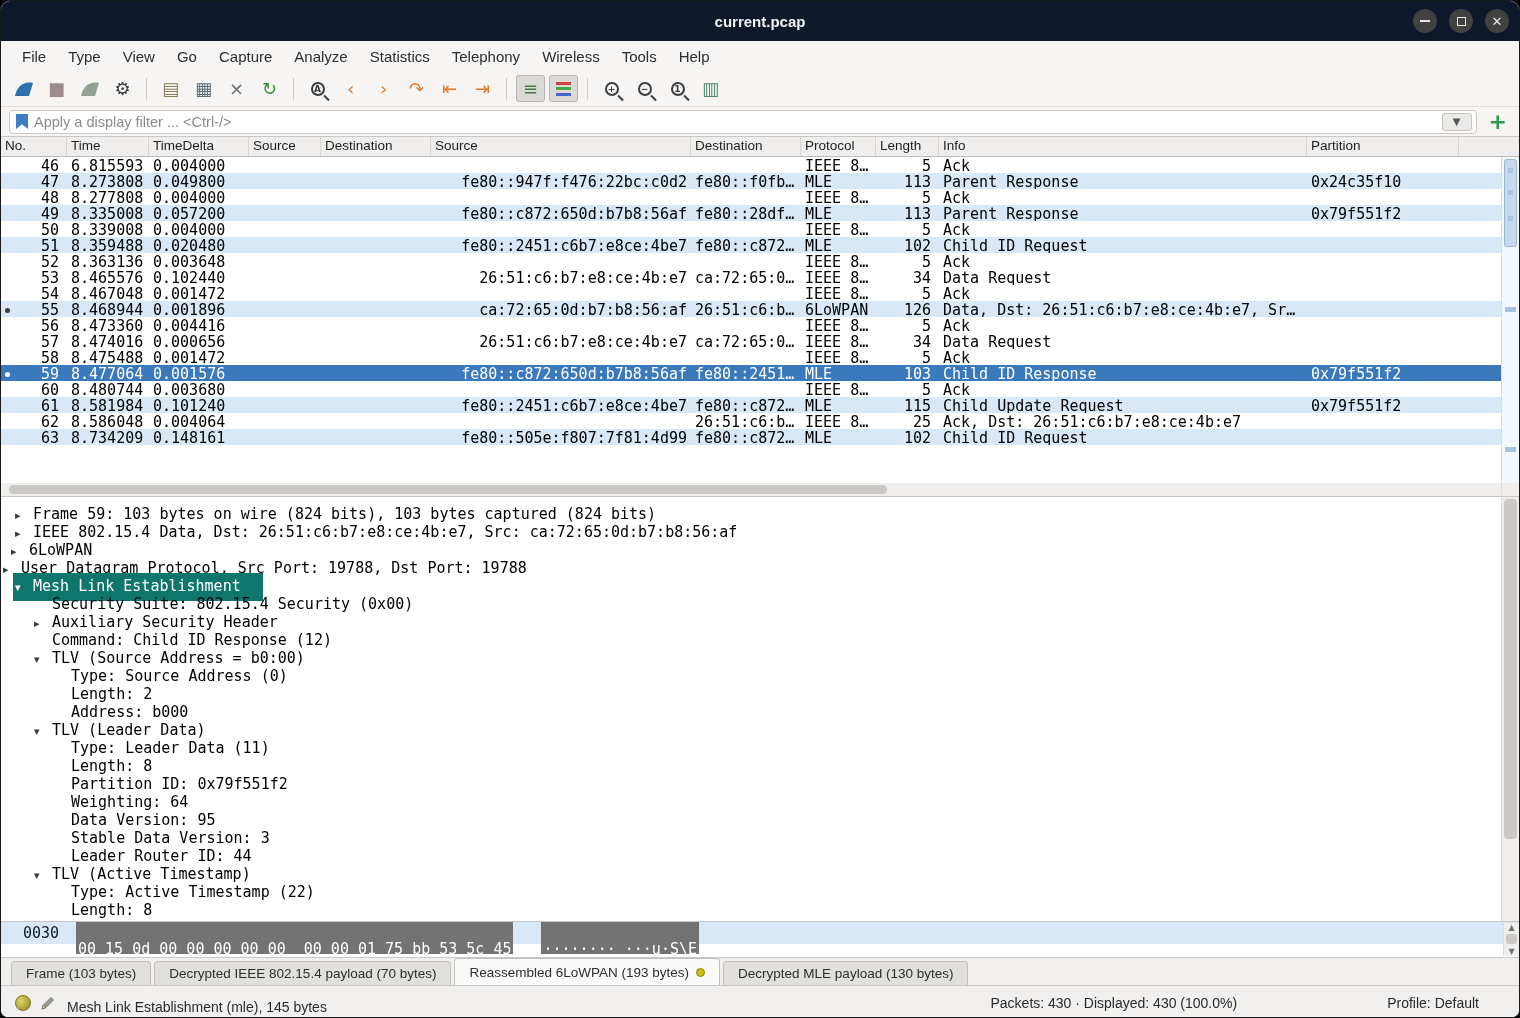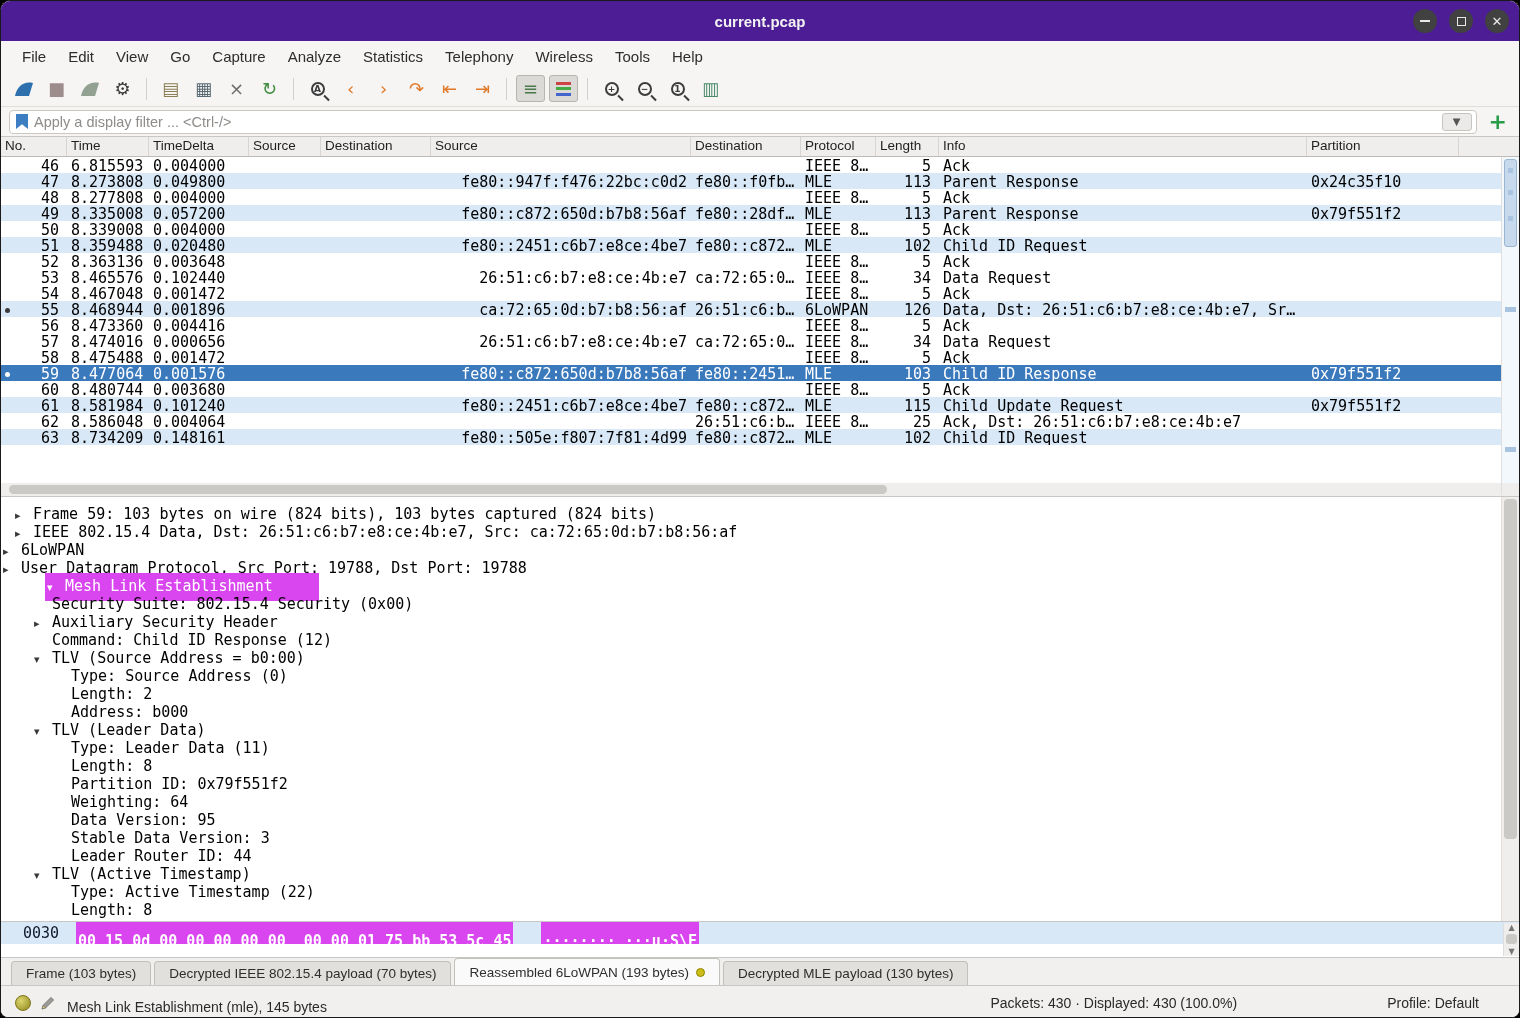--- a/index.html
+++ b/index.html
@@ -2,21 +2,21 @@
 <html><head>
 <meta charset="utf-8">
 <title>current.pcap</title>
 <style>
   *{margin:0;padding:0;box-sizing:border-box;}
   html,body{width:1520px;height:1018px;background:#000;}
   body{font-family:"Liberation Sans","DejaVu Sans",sans-serif;position:relative;}
   .window{position:absolute;inset:0;background:#f6f5f4;border-radius:10px 10px 8px 8px;overflow:hidden;display:flex;flex-direction:column;border:1px solid #1a1a1a;}
 
   
-  .titlebar{flex:0 0 40px;background:#4c1d95;display:flex;align-items:center;justify-content:center;position:relative;}
+  .titlebar{flex:0 0 40px;background:#0f172a;display:flex;align-items:center;justify-content:center;position:relative;}
   .title{color:#f2f2f2;font-weight:bold;font-size:15px;}
   .winctl{position:absolute;right:10px;top:8px;display:flex;gap:12px;}
   .wbtn{width:24px;height:24px;border-radius:50%;background:#414141;color:#e8e8e8;display:flex;align-items:center;justify-content:center;font-size:13px;}
   .wbtn .minline{width:10px;height:1.5px;background:#e8e8e8;display:block;}
   .wbtn .maxsq{width:9px;height:9px;border:1.5px solid #e8e8e8;display:block;}
 
   
   .menubar{flex:0 0 30px;background:#f6f5f4;display:flex;align-items:center;padding:0 12px;gap:4px;}
   .menu-item{font-size:15px;color:#2d2d2d;padding:3px 9px;border-radius:4px;}
 
@@ -63,30 +63,30 @@
   
   .hscroll{flex:0 0 14px;background:#efeeed;border-bottom:1px solid #c9c7c5;position:relative;}
   .hthumb{position:absolute;left:8px;top:2px;width:878px;height:9px;background:#cbc9c6;border-radius:5px;}
   .hcorner{position:absolute;right:0;top:0;bottom:1px;width:18px;background:#efeeed;border-left:1px solid #ddd;}
 
   
   .details{flex:0 0 424px;background:#fff;position:relative;overflow:hidden;font-family:"DejaVu Sans Mono","Liberation Mono",monospace;font-size:15px;padding-top:4px;}
   .dline{height:18px;line-height:26px;white-space:nowrap;}
   .dwrap{display:inline-block;}
   .dexp{display:inline-block;width:20px;padding-left:2px;color:#3a3a3a;font-size:11px;font-family:"DejaVu Sans",sans-serif;}
-  .dsel .dwrap{background:#d946ef;color:#fff;padding-right:46px;margin-left:32px;}
+  .dsel .dwrap{background:#0f766e;color:#fff;padding-right:22px;}
   .dsel .dexp{color:#fff;}
   .dvscroll{position:absolute;top:0;right:0;bottom:0;width:18px;background:#efeeed;border-left:1px solid #e0ddda;}
   .dvthumb{position:absolute;left:2px;right:2px;top:2px;height:340px;background:#cbc9c6;border-radius:4px;}
 
   
   .hexpane{flex:0 0 36px;background:#fff;border-top:1px solid #c9c7c5;position:relative;font-family:"DejaVu Sans Mono","Liberation Mono",monospace;font-size:15px;overflow:hidden;}
   .hexrow{height:22px;line-height:22px;background:#d9e8f7;white-space:pre;display:flex;}
   .hexoff{color:#0f172a;padding-left:22px;width:75px;flex:0 0 auto;}
-  .hexsel{background:#d946ef;color:#fff;padding:8px 2px;font-weight:bold;}
+  .hexsel{background:#737373;color:#fff;padding:16px 2px;}
   .hexascii{margin-left:28px;}
   .hvscroll{position:absolute;top:1px;right:0;bottom:1px;width:16px;background:#efeeed;border-left:1px solid #ddd;font-size:8px;color:#777;text-align:center;font-family:"DejaVu Sans",sans-serif;}
   .hvthumb{position:absolute;left:2px;right:2px;top:11px;height:10px;background:#cbc9c6;border-radius:3px;}
   .hvup{position:absolute;top:0;left:0;right:0;}
   .hvdn{position:absolute;bottom:0;left:0;right:0;}
 
   
   .tabsbar{flex:0 0 28px;background:#f1f0ee;border-top:1px solid #c9c7c5;display:flex;align-items:flex-end;padding-left:10px;}
   .btab{height:24px;padding:0 14px;font-size:13.5px;color:#2e2e2e;background:#e2e0dd;border:1px solid #c3c0bc;border-bottom:none;margin-right:3px;border-radius:4px 4px 0 0;display:flex;align-items:center;gap:7px;}
   .btab.active{background:#fbfafa;height:27px;}
@@ -115,21 +115,21 @@
           <span class="maxsq"></span>
         </span>
       <span class="wbtn">
           <span>✕</span>
         </span>
     </span>
   </div>
 
   <div class="menubar" id="menubar">
       <span class="menu-item">File</span>
-      <span class="menu-item">Edit</span>
+      <span class="menu-item">Type</span>
       <span class="menu-item">View</span>
       <span class="menu-item">Go</span>
       <span class="menu-item">Capture</span>
       <span class="menu-item">Analyze</span>
       <span class="menu-item">Statistics</span>
       <span class="menu-item">Telephony</span>
       <span class="menu-item">Wireless</span>
       <span class="menu-item">Tools</span>
       <span class="menu-item">Help</span>
     </div>
@@ -495,21 +495,21 @@
 
   <div class="hscroll">
     <div class="hthumb"></div>
     <div class="hcorner"></div>
   </div>
 
   <div class="details" id="detail-lines">
 
   <div class="dline" style="padding-left: 12px;"><span class="dwrap"><span class="dexp">▸</span><span class="dtext">Frame 59: 103 bytes on wire (824 bits), 103 bytes captured (824 bits)</span></span></div>
       <div class="dline" style="padding-left: 12px;"><span class="dwrap"><span class="dexp">▸</span><span class="dtext">IEEE 802.15.4 Data, Dst: 26:51:c6:b7:e8:ce:4b:e7, Src: ca:72:65:0d:b7:b8:56:af</span></span></div>
-      <div class="dline" style=""><span class="dwrap"><span class="dexp">▸</span><span class="dtext">6LoWPAN</span></span></div>
+      <div class="dline" style=" margin-left: 8px;"><span class="dwrap"><span class="dexp">▸</span><span class="dtext">6LoWPAN</span></span></div>
       <div class="dline" style="padding-left: 0;"><span class="dwrap"><span class="dexp">▸</span><span class="dtext">User Datagram Protocol, Src Port: 19788, Dst Port: 19788</span></span></div>
       <div class="dline dsel" style="padding-left: 12px;"><span class="dwrap"><span class="dexp">▾</span><span class="dtext">Mesh Link Establishment</span></span></div>
       <div class="dline" style="padding-left: 31px;"><span class="dwrap"><span class="dexp"></span><span class="dtext">Security Suite: 802.15.4 Security (0x00)</span></span></div>
       <div class="dline" style="padding-left: 31px;"><span class="dwrap"><span class="dexp">▸</span><span class="dtext">Auxiliary Security Header</span></span></div>
       <div class="dline" style="padding-left: 31px;"><span class="dwrap"><span class="dexp"></span><span class="dtext">Command: Child ID Response (12)</span></span></div>
       <div class="dline" style="padding-left: 31px;"><span class="dwrap"><span class="dexp">▾</span><span class="dtext">TLV (Source Address = b0:00)</span></span></div>
       <div class="dline" style="padding-left: 50px;"><span class="dwrap"><span class="dexp"></span><span class="dtext">Type: Source Address (0)</span></span></div>
       <div class="dline" style="padding-left: 50px;"><span class="dwrap"><span class="dexp"></span><span class="dtext">Length: 2</span></span></div>
       <div class="dline" style="padding-left: 50px;"><span class="dwrap"><span class="dexp"></span><span class="dtext">Address: b000</span></span></div>
       <div class="dline" style="padding-left: 31px;"><span class="dwrap"><span class="dexp">▾</span><span class="dtext">TLV (Leader Data)</span></span></div>

